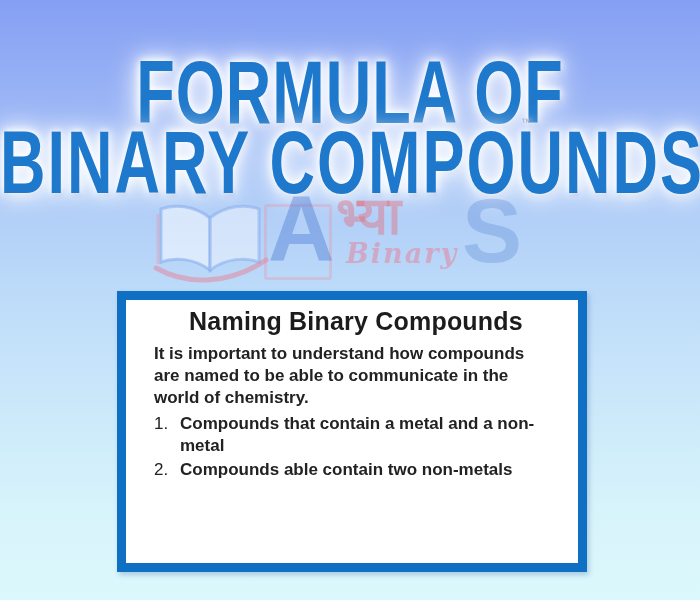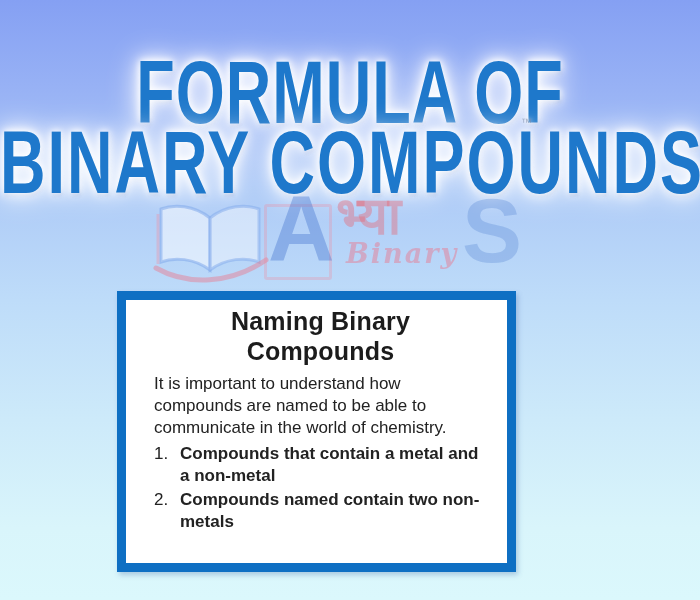--- a/index.html
+++ b/index.html
@@ -68,36 +68,37 @@
   }
   .wm-academy{
     position:absolute;left:196px;top:46px;
     font-family:"DejaVu Serif",serif;font-style:italic;
     font-size:27px;font-weight:bold;letter-spacing:2px;
     color:rgba(232,122,145,.48);
   }
 
   
   .card{
-    position:absolute;left:117px;top:291px;width:399px;height:281px;
+    position:absolute;left:117px;top:291px;width:470px;height:281px;
     background:#ffffff;
     border:9px solid var(--card-border);
     box-shadow:2px 3px 5px rgba(60,100,165,.30);
     padding:6px 20px 0 28px;
     color:var(--body-text);
   }
   .card h2{
     text-align:center;
     font-size:25px;line-height:30px;font-weight:bold;
     letter-spacing:0.2px;color:#1c1c1c;
   }
   .card p{
     font-size:17px;line-height:22px;
     white-space:pre-wrap;
     max-width:394px;
+    font-weight:bold;
   }
   .card .p1{margin-top:7px;}
   .card .p2{margin-top:21px;}
   .olist{margin-top:4px;max-width:400px;}
   .li{display:flex;font-size:17px;line-height:22px;margin-top:2px;}
   .li .num{width:26px;flex:0 0 26px;}
   .li .litext{flex:1;font-weight:bold;}
 </style>
 </head>
 <body>
@@ -127,18 +128,18 @@
   <section class="card">
     <h2>Naming Binary Compounds</h2>
     <p class="p1">It is important to understand how compounds are named to be able to communicate in the world of chemistry.</p>
     <div class="olist">
       <div class="li">
         <span class="num">1.</span>
         <span class="litext">Compounds that contain a metal and a non-metal</span>
       </div>
       <div class="li">
         <span class="num">2.</span>
-        <span class="litext">Compounds named contain two non-metals</span>
+        <span class="litext">Compounds able contain two non-metals</span>
       </div>
     </div>
   </section>
 
 </div>
 
 </body></html>

